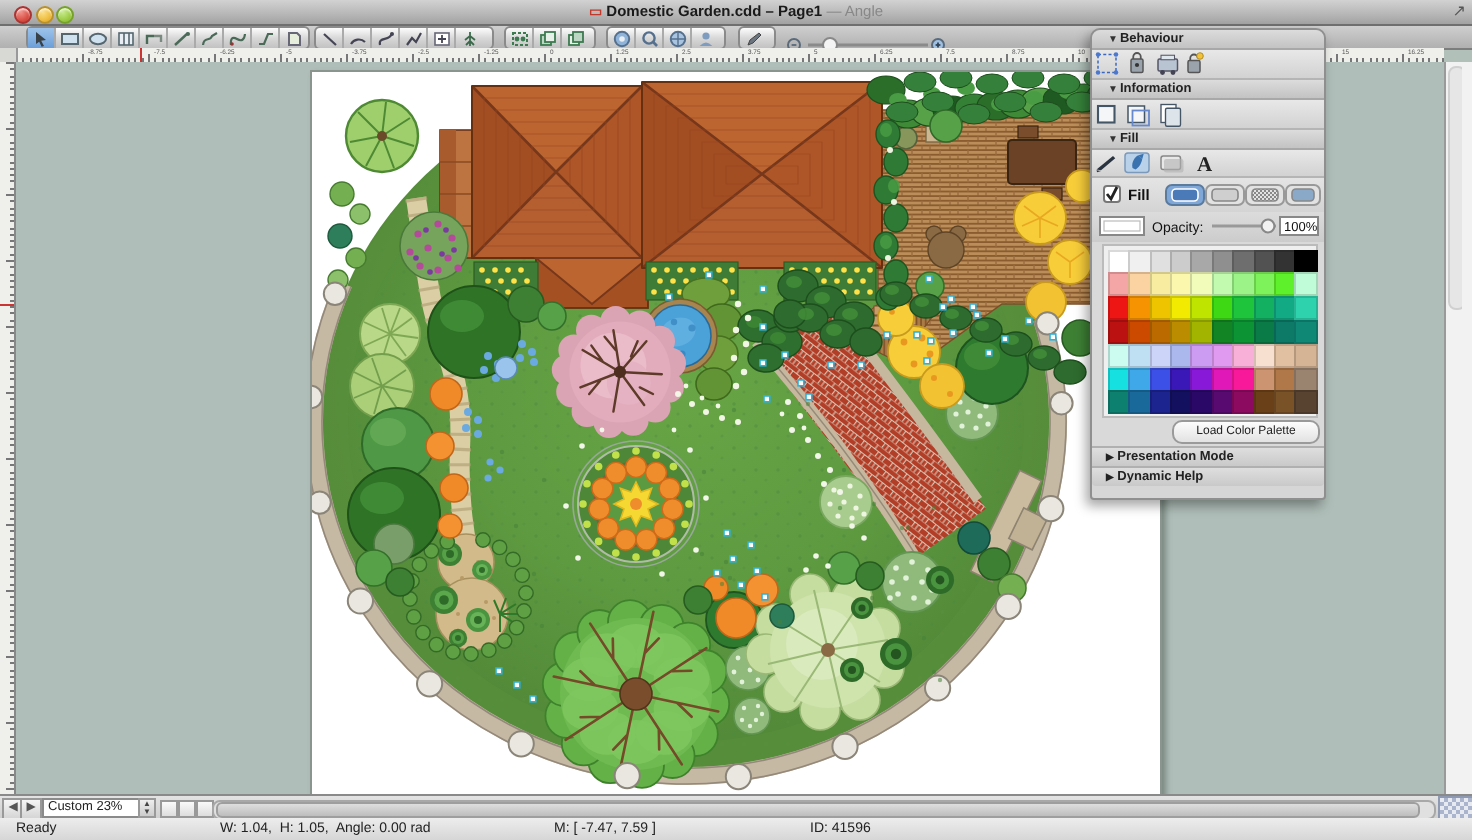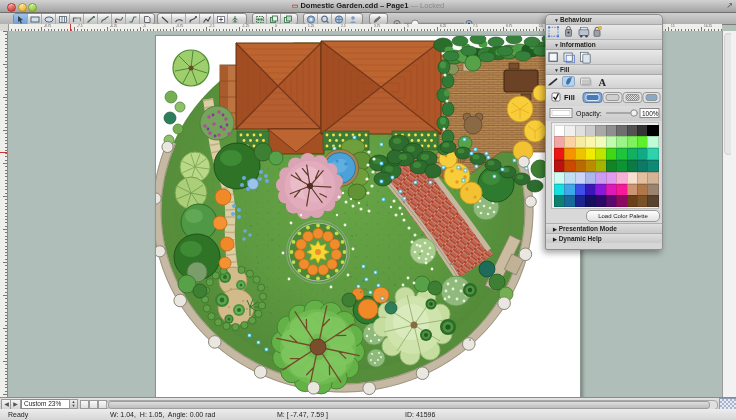--- a/index.html
+++ b/index.html
@@ -61,21 +61,21 @@
 <body>
 
 <div class="abs" id="titlebar">
 
   <div class="light" style="left:7px;background:radial-gradient(circle at 35% 30%,#f0928a,#d94f44 60%,#b33a30);border:0.5px solid #a33;"></div>
 
   <div class="light" style="left:17.5px;background:radial-gradient(circle at 35% 30%,#fbe08a,#eebd3e 60%,#cc9c2a);border:0.5px solid #b8912c;"></div>
 
   <div class="light" style="left:28px;background:radial-gradient(circle at 35% 30%,#c8eb8e,#9ccc44 60%,#7fae32);border:0.5px solid #77a22a;"></div>
 
-  <div id="title"><span style="color:#c0392b;font-size:7px;">▭</span> Domestic Garden.cdd – Page1 <span class="locked">— Locked</span></div>
+  <div id="title"><span style="color:#c0392b;font-size:7px;">▭</span> Domestic Garden.cdd – Page1 <span class="locked">— Angle</span></div>
 
   <div id="rsz">↗</div>
 </div>
 
 <div class="abs" id="toolbar">
     <div class="tgrp" style="left: 13px; width: 140px;">
       <div class="tbtn sel">
         <svg width="10" height="9">
           <path d="M2 1 L7 5 L4.6 5.4 L6 8 L4.8 8.4 L3.6 5.9 L2 7 Z" fill="#384048"></path>
         </svg>

